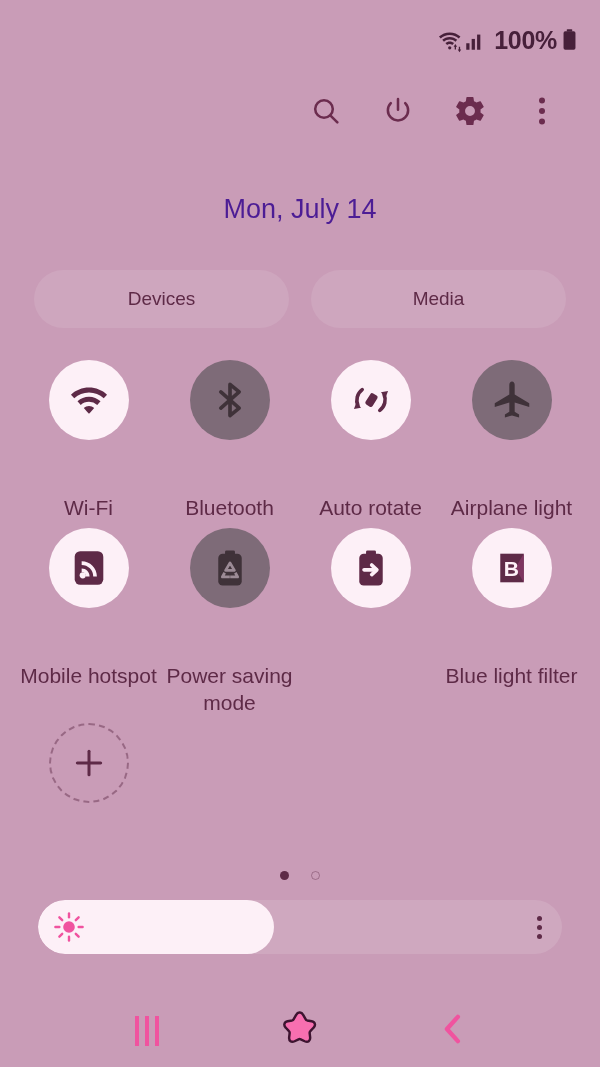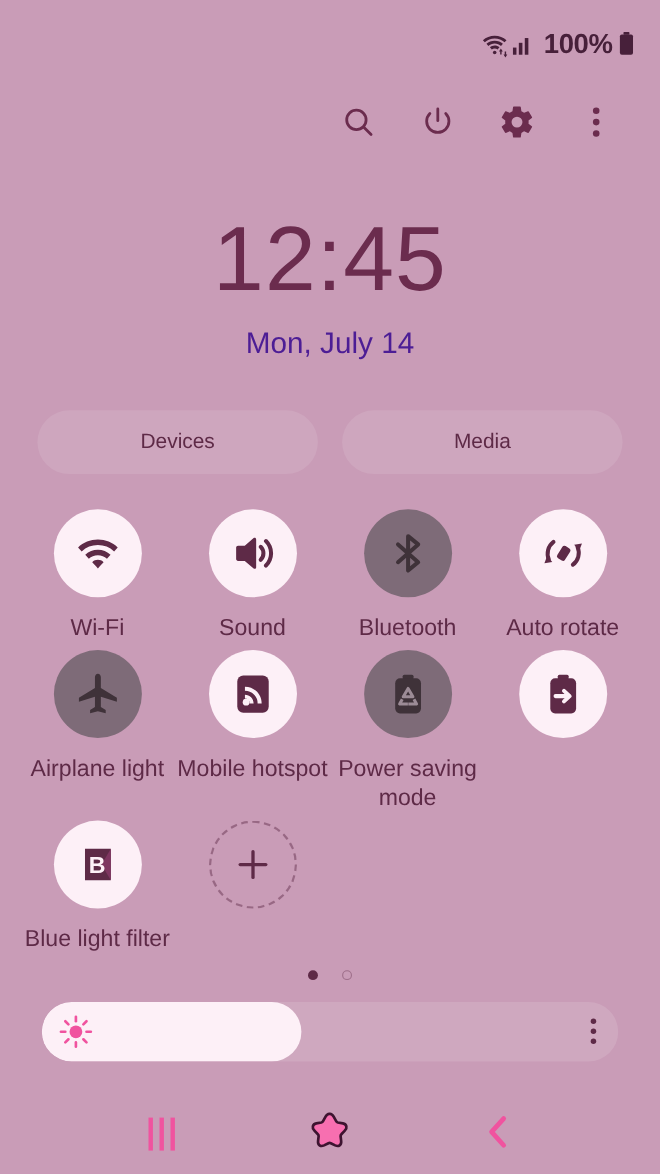--- a/index.html
+++ b/index.html
@@ -106,20 +106,21 @@
     grid-template-columns: repeat(4, 1fr);
     padding: 0 18px;
     margin-top: 32px;
     row-gap: 6px;
   }
   .tile {
     display: flex;
     flex-direction: column;
     align-items: center;
     cursor: pointer;
+    gap: 40px;
   }
   .tile-circle {
     width: 80px;
     height: 80px;
     border-radius: 50%;
     display: flex;
     align-items: center;
     justify-content: center;
   }
   .tile-circle.on  { background: #fdf0f7; }
@@ -294,49 +295,38 @@
   <div class="hdr-btn">
     <svg width="28" height="30" viewBox="0 0 8 26" fill="#6b2c4e">
       <circle cx="4" cy="4" r="2.6"></circle>
       <circle cx="4" cy="13" r="2.6"></circle>
       <circle cx="4" cy="22" r="2.6"></circle>
     </svg>
   </div>
 </div>
 
 <div class="clock-block">
-  <div class="clock">12:45</div>
   <div class="date">Mon, July 14</div>
 </div>
 
 <div class="pill-row">
   <div class="pill">Devices</div>
   <div class="pill">Media</div>
 </div>
 
 <div class="tiles" id="tile-grid">
     <div class="tile">
       <div class="tile-circle on">
         <svg width="46" height="46" viewBox="0 0 24 24" fill="#5e2a47">
         <path d="M12 5.5c3.6 0 6.9 1.4 9.4 3.7l-1.7 1.9A11.6 11.6 0 0 0 12 8.1a11.6 11.6 0 0 0-7.7 3l-1.7-1.9C5.1 6.9 8.4 5.5 12 5.5z"></path>
         <path d="M12 10.3c2.3 0 4.4.9 6 2.4l-1.7 1.9A6.6 6.6 0 0 0 12 12.9c-1.7 0-3.2.6-4.3 1.7l-1.7-1.9a8.8 8.8 0 0 1 6-2.4z"></path>
         <path d="M12 15.1c1 0 2 .4 2.7 1.1l-1.8 2-.9 1-.9-1-1.8-2c.7-.7 1.7-1.1 2.7-1.1z"></path>
       </svg>
       </div>
       <div class="tile-label">Wi-Fi</div>
-    </div>
-    <div class="tile">
-      <div class="tile-circle on">
-        <svg width="46" height="46" viewBox="0 0 24 24" fill="#5e2a47">
-        <path d="M4 9.3v5.4c0 .5.4.9.9.9h3.2l4.2 3.6c.5.4 1.2.1 1.2-.6V5.4c0-.7-.7-1-1.2-.6L8.1 8.4H4.9c-.5 0-.9.4-.9.9z"></path>
-        <path d="M16.3 8.2a.95.95 0 0 0-1.3 1.4 3.4 3.4 0 0 1 0 4.8.95.95 0 1 0 1.3 1.4 5.3 5.3 0 0 0 0-7.6z"></path>
-        <path d="M18.8 5.5a.95.95 0 0 0-1.3 1.4 7.2 7.2 0 0 1 0 10.2.95.95 0 1 0 1.3 1.4 9.1 9.1 0 0 0 0-13z"></path>
-      </svg>
-      </div>
-      <div class="tile-label">Sound</div>
     </div>
     <div class="tile">
       <div class="tile-circle off">
         <svg width="44" height="44" viewBox="0 0 24 24" fill="none" stroke="#3f3239" stroke-width="2" stroke-linejoin="round" stroke-linecap="round">
         <polyline points="7,7.6 17,16.4 12,20.5 12,3.5 17,7.6 7,16.4"></polyline>
       </svg>
       </div>
       <div class="tile-label">Bluetooth</div>
     </div>
     <div class="tile">

